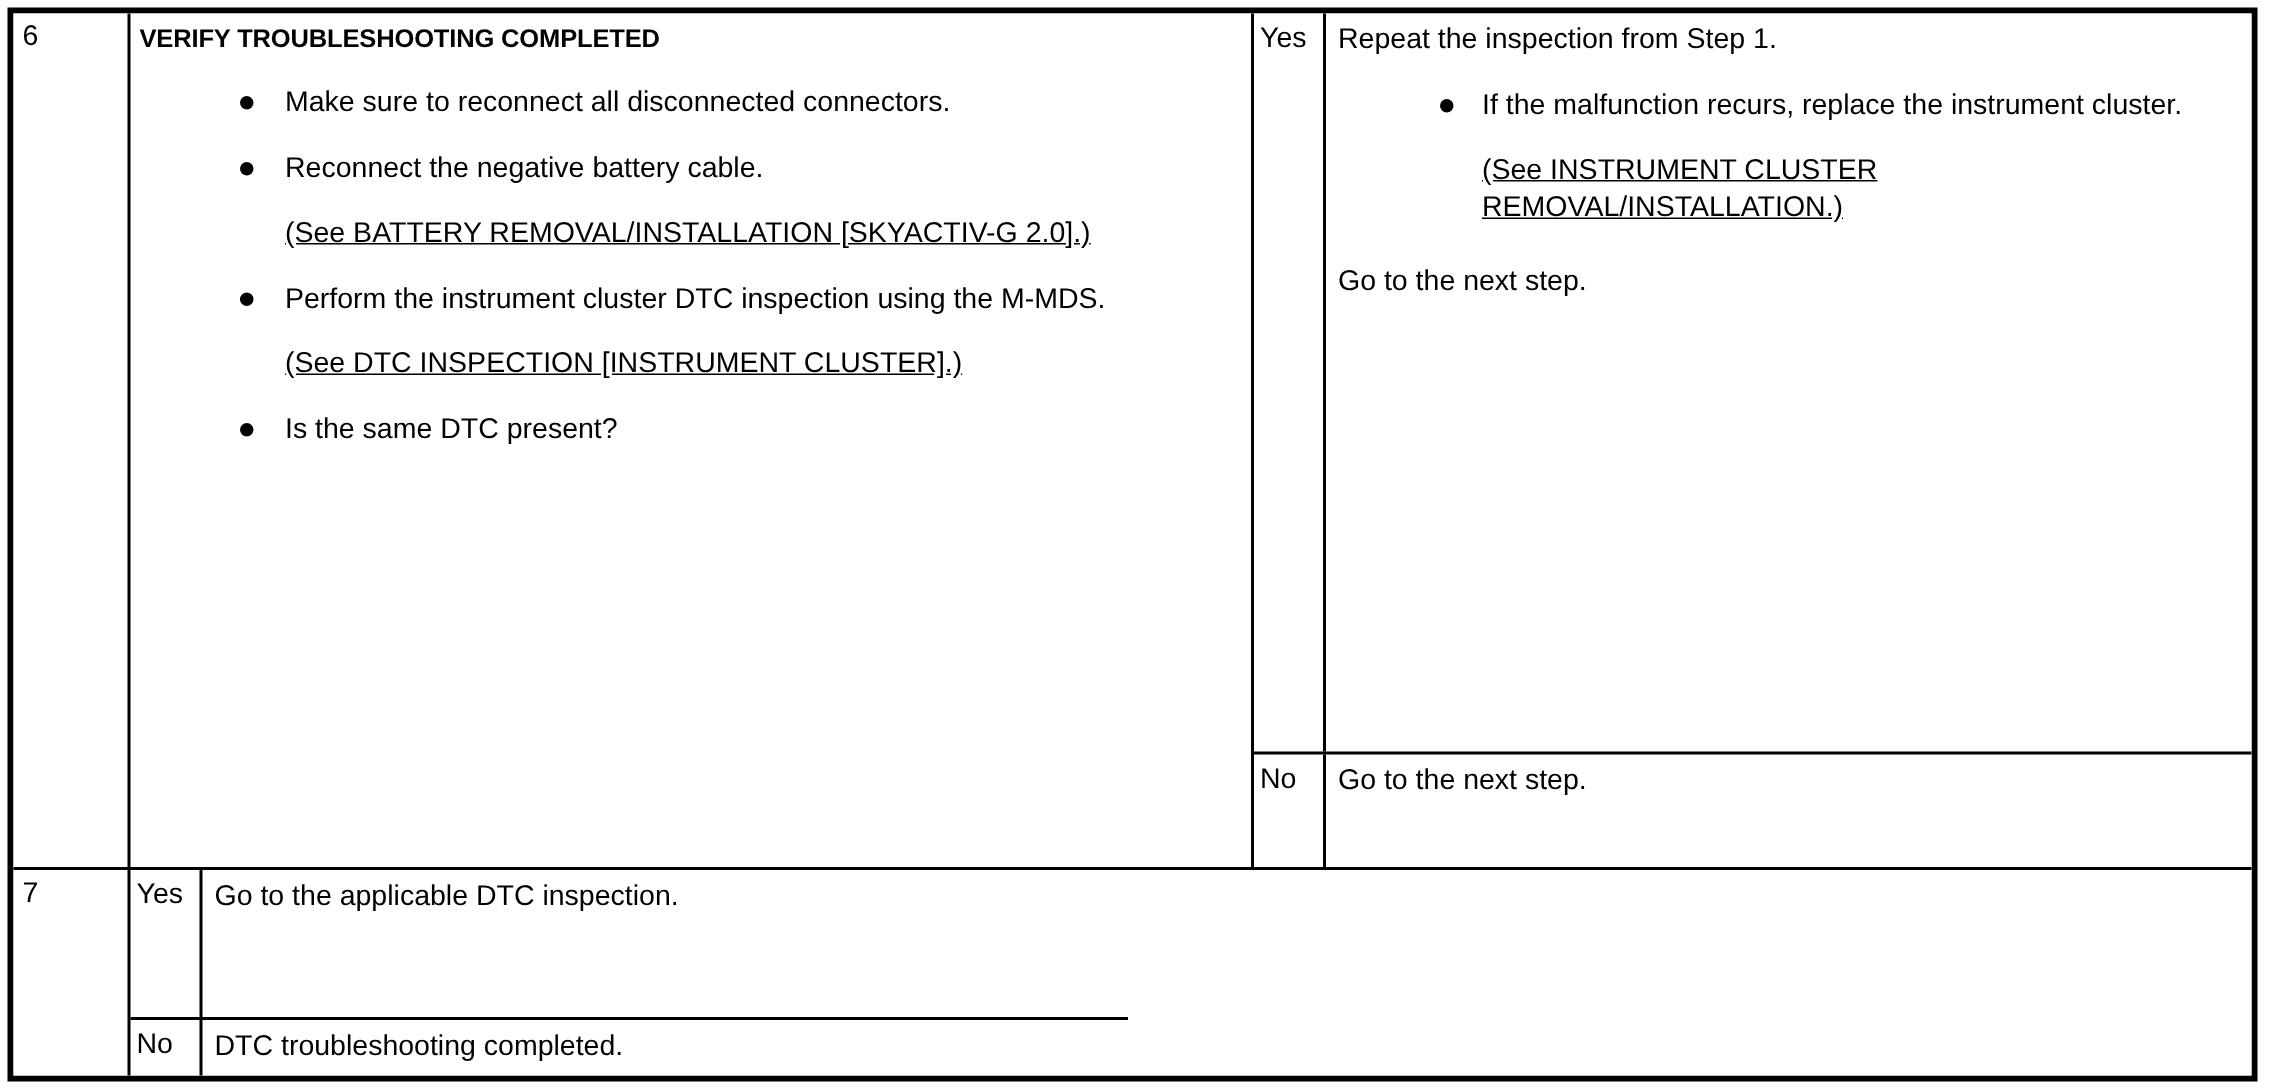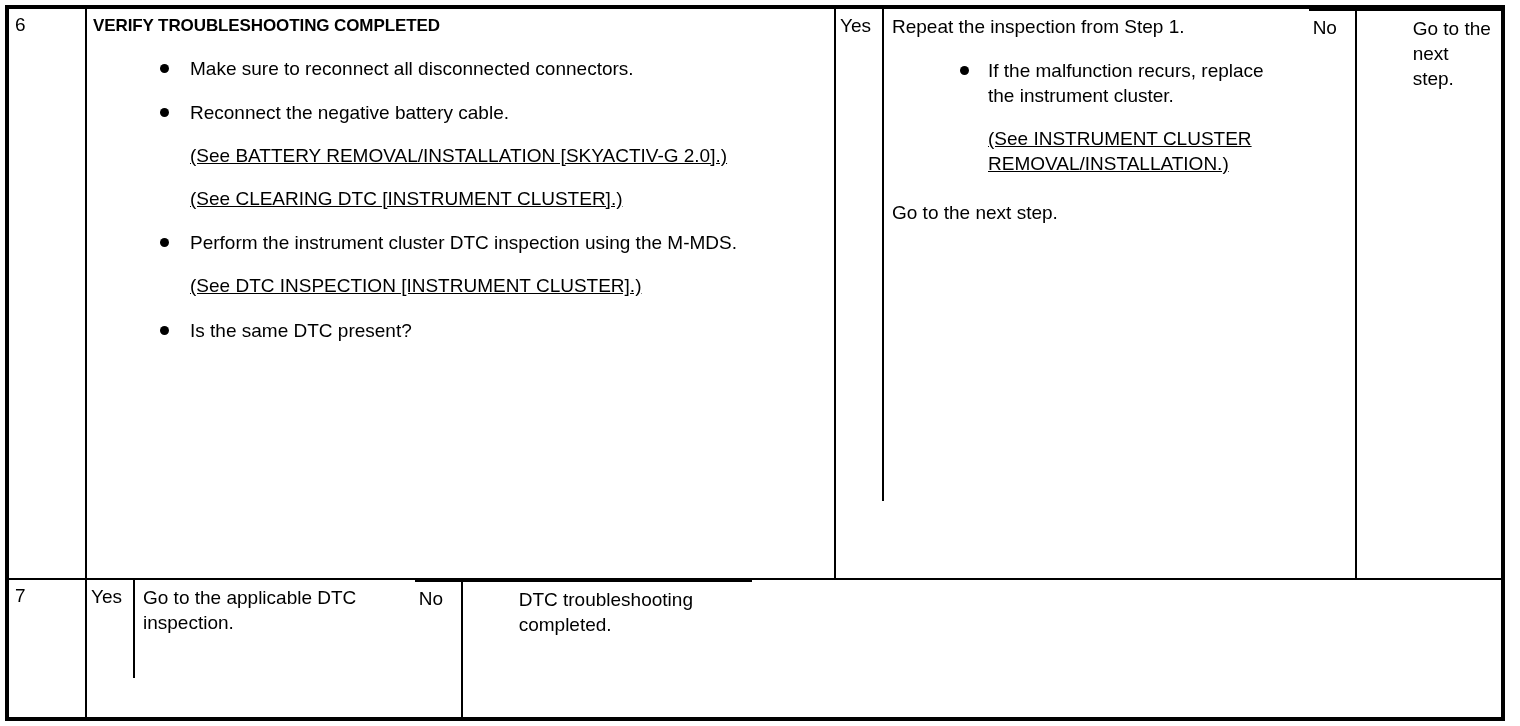--- a/index.html
+++ b/index.html
@@ -61,28 +61,29 @@
     border-right: 2px solid #000;
     padding: 6px 10px 0 6px;
     min-width: 0;
   }
 
   .col-answers {
     width: 665px;
     flex: 0 0 665px;
     box-sizing: border-box;
     display: flex;
+    flex-direction: column;
   }
 
   .ans-block {
     display: flex;
     box-sizing: border-box;
     min-width: 0;
   }
-  .ans-block + .ans-block { border-top: 2px solid #000; gap: 48px; }
+  .ans-block + .ans-block { border-top: 2px solid #000; }
 
   
   .row-6 .ans-yes-block { height: 492px; }
   .row-6 .ans-no-block  { flex: 1 1 auto; }
   
   .row-7 .ans-yes-block { height: 98px; }
   .row-7 .ans-no-block  { flex: 1 1 auto; }
 
   .ans-label {
     width: 48px;
@@ -177,23 +178,20 @@
         <ul class="blist">
           <li class="b-item">
             <span>Make sure to reconnect all disconnected connectors.</span>
           </li>
           <li class="b-item">
             <span>Reconnect the negative battery cable.</span>
           </li>
           <li class="b-note">
             <span>(See BATTERY REMOVAL/INSTALLATION [SKYACTIV-G 2.0].)</span>
           </li>
-          <li class="b-note">
-            <span>(See CLEARING DTC [INSTRUMENT CLUSTER].)</span>
-          </li>
           <li class="b-item">
             <span>Perform the instrument cluster DTC inspection using the M-MDS.</span>
           </li>
           <li class="b-note">
             <span>(See DTC INSPECTION [INSTRUMENT CLUSTER].)</span>
           </li>
           <li class="b-item">
             <span>Is the same DTC present?</span>
           </li>
         </ul>

